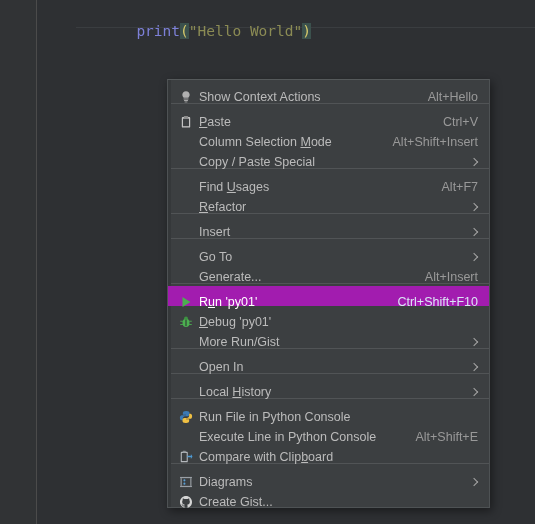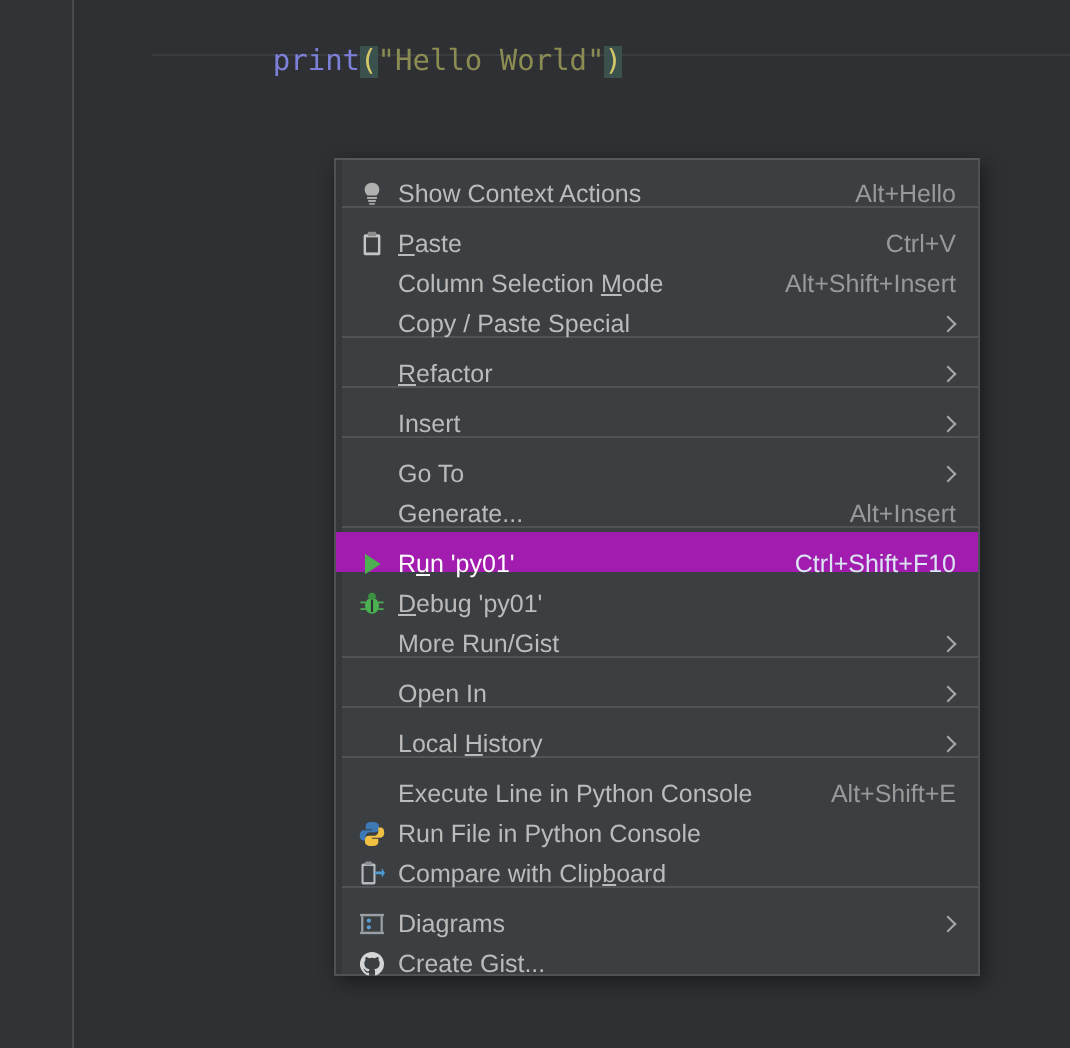--- a/index.html
+++ b/index.html
@@ -188,20 +188,25 @@
         <span class="shortcut">Alt+Shift+Insert</span>
       </div>
       <div class="menu-item">
         <span class="mi-icon"></span>
         <span class="mi-label">Copy / Paste Special</span>
         <span class="chevron"></span>
       </div>
       <div class="separator"></div>
       <div class="menu-item">
         <span class="mi-icon"></span>
+        <span class="mi-label">Find <u>U</u>sages</span>
+        <span class="shortcut">Alt+F7</span>
+      </div>
+      <div class="menu-item">
+        <span class="mi-icon"></span>
         <span class="mi-label"><u>R</u>efactor</span>
         <span class="chevron"></span>
       </div>
       <div class="separator"></div>
       <div class="menu-item">
         <span class="mi-icon"></span>
         <span class="mi-label">Insert</span>
         <span class="chevron"></span>
       </div>
       <div class="separator"></div>
@@ -251,32 +256,32 @@
         <span class="chevron"></span>
       </div>
       <div class="separator"></div>
       <div class="menu-item">
         <span class="mi-icon"></span>
         <span class="mi-label">Local <u>H</u>istory</span>
         <span class="chevron"></span>
       </div>
       <div class="separator"></div>
       <div class="menu-item">
+        <span class="mi-icon">
+          <svg width="14" height="14" viewBox="0 0 16 16" class="icon-svg">
+            <path d="M7.8 1.1c-2.3 0-3.4.9-3.4 2.3v1.9h3.6v.6H3.2C1.9 5.9 1 6.9 1 8.8c0 1.9.8 2.9 2.1 2.9h1.3V9.5c0-1.4 1.1-2.5 2.5-2.5h3c1.2 0 2.1-.9 2.1-2.1V3.4c0-1.3-1.1-2.3-3.4-2.3h-.8z" fill="#3c79b5"></path>
+            <path d="M8.2 14.9c2.3 0 3.4-.9 3.4-2.3v-1.9H8v-.6h4.8c1.3 0 2.2-1 2.2-2.9 0-1.9-.8-2.9-2.1-2.9h-1.3v2.2c0 1.4-1.1 2.5-2.5 2.5h-3c-1.2 0-2.1.9-2.1 2.1v1.5c0 1.3 1.1 2.3 3.4 2.3h.8z" fill="#f0c043"></path>
+          </svg>
+        </span>
+        <span class="mi-label">Run File in Python Console</span>
+      </div>
+      <div class="menu-item">
         <span class="mi-icon"></span>
         <span class="mi-label">Execute Line in Python Console</span>
         <span class="shortcut">Alt+Shift+E</span>
-      </div>
-      <div class="menu-item">
-        <span class="mi-icon">
-          <svg width="14" height="14" viewBox="0 0 16 16" class="icon-svg">
-            <path d="M7.8 1.1c-2.3 0-3.4.9-3.4 2.3v1.9h3.6v.6H3.2C1.9 5.9 1 6.9 1 8.8c0 1.9.8 2.9 2.1 2.9h1.3V9.5c0-1.4 1.1-2.5 2.5-2.5h3c1.2 0 2.1-.9 2.1-2.1V3.4c0-1.3-1.1-2.3-3.4-2.3h-.8z" fill="#3c79b5"></path>
-            <path d="M8.2 14.9c2.3 0 3.4-.9 3.4-2.3v-1.9H8v-.6h4.8c1.3 0 2.2-1 2.2-2.9 0-1.9-.8-2.9-2.1-2.9h-1.3v2.2c0 1.4-1.1 2.5-2.5 2.5h-3c-1.2 0-2.1.9-2.1 2.1v1.5c0 1.3 1.1 2.3 3.4 2.3h.8z" fill="#f0c043"></path>
-          </svg>
-        </span>
-        <span class="mi-label">Run File in Python Console</span>
       </div>
       <div class="menu-item">
         <span class="mi-icon">
           <svg width="14" height="14" viewBox="0 0 16 16" class="icon-svg">
             <rect x="2" y="2" width="8" height="12" rx="1" fill="#b8bcc0"></rect>
             <rect x="3.2" y="3.4" width="5.6" height="9.2" fill="#3c3f41"></rect>
             <rect x="4.2" y="0.8" width="3.6" height="2.1" rx="0.5" fill="#8d9196"></rect>
             <path d="M9.6 6.6 L13.6 6.6 L13.6 4.6 L15.4 7.4 L13.6 10.2 L13.6 8.2 L9.6 8.2 Z" fill="#4e9bd4"></path>
           </svg>
         </span>

